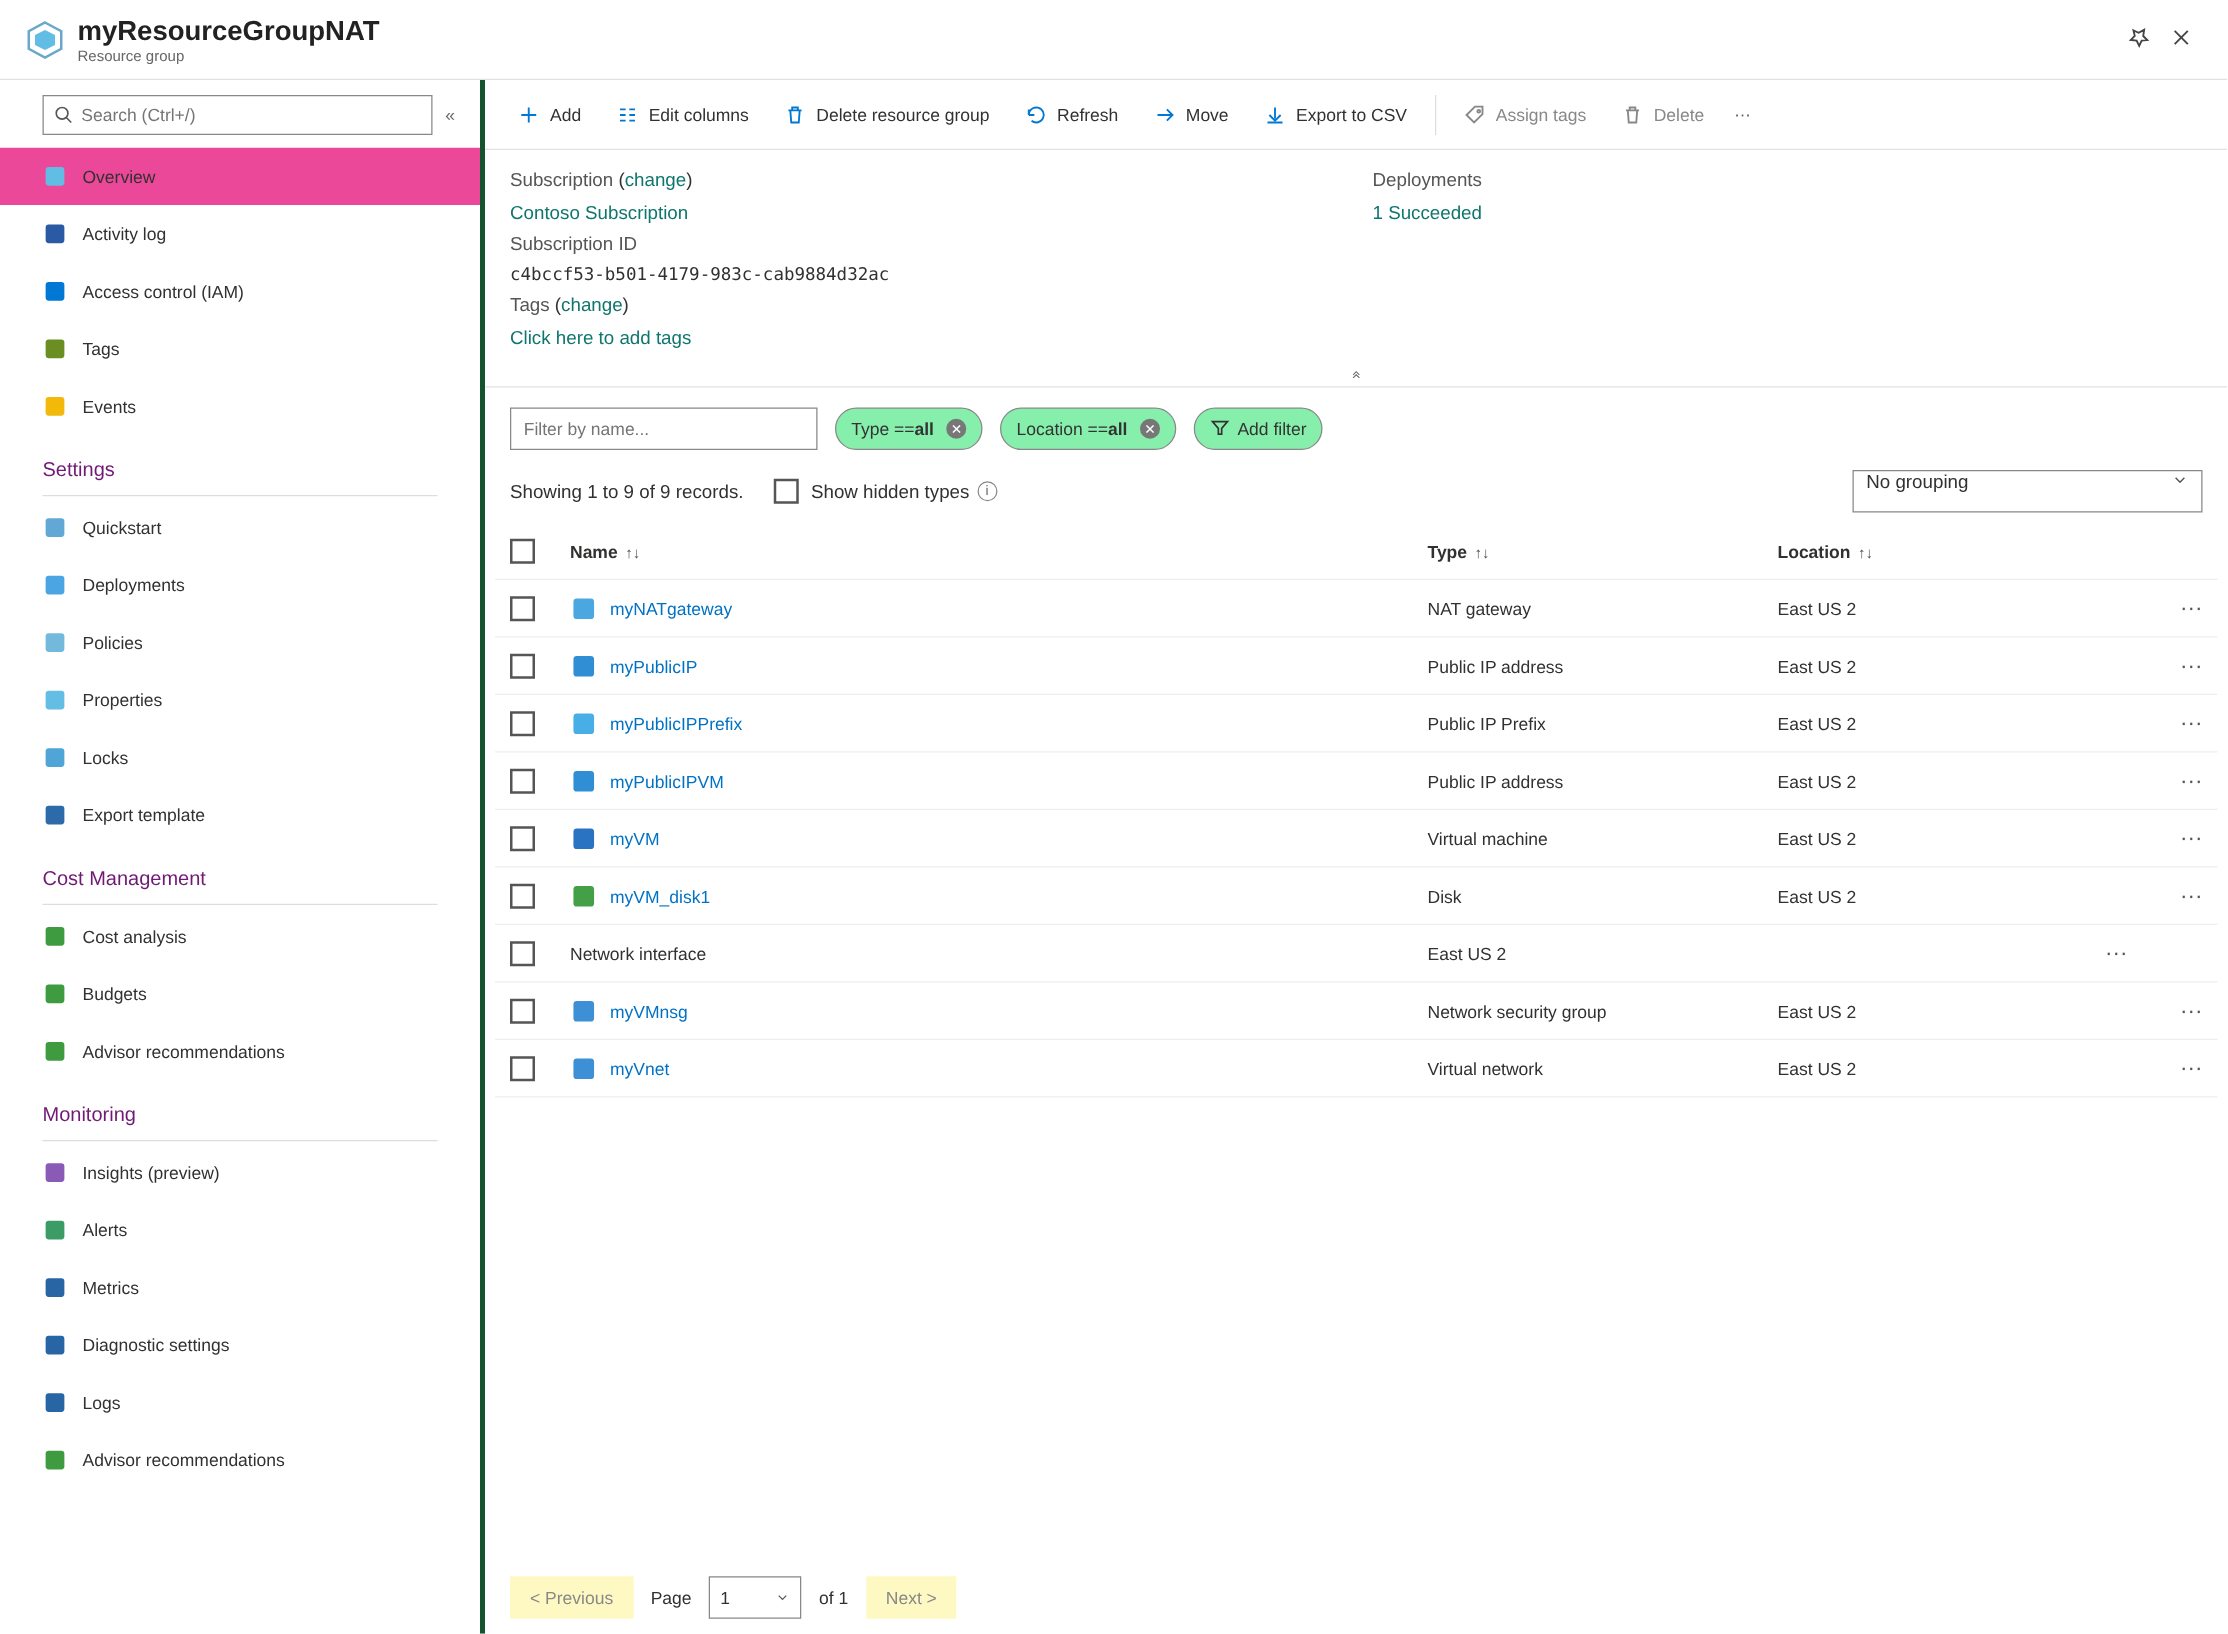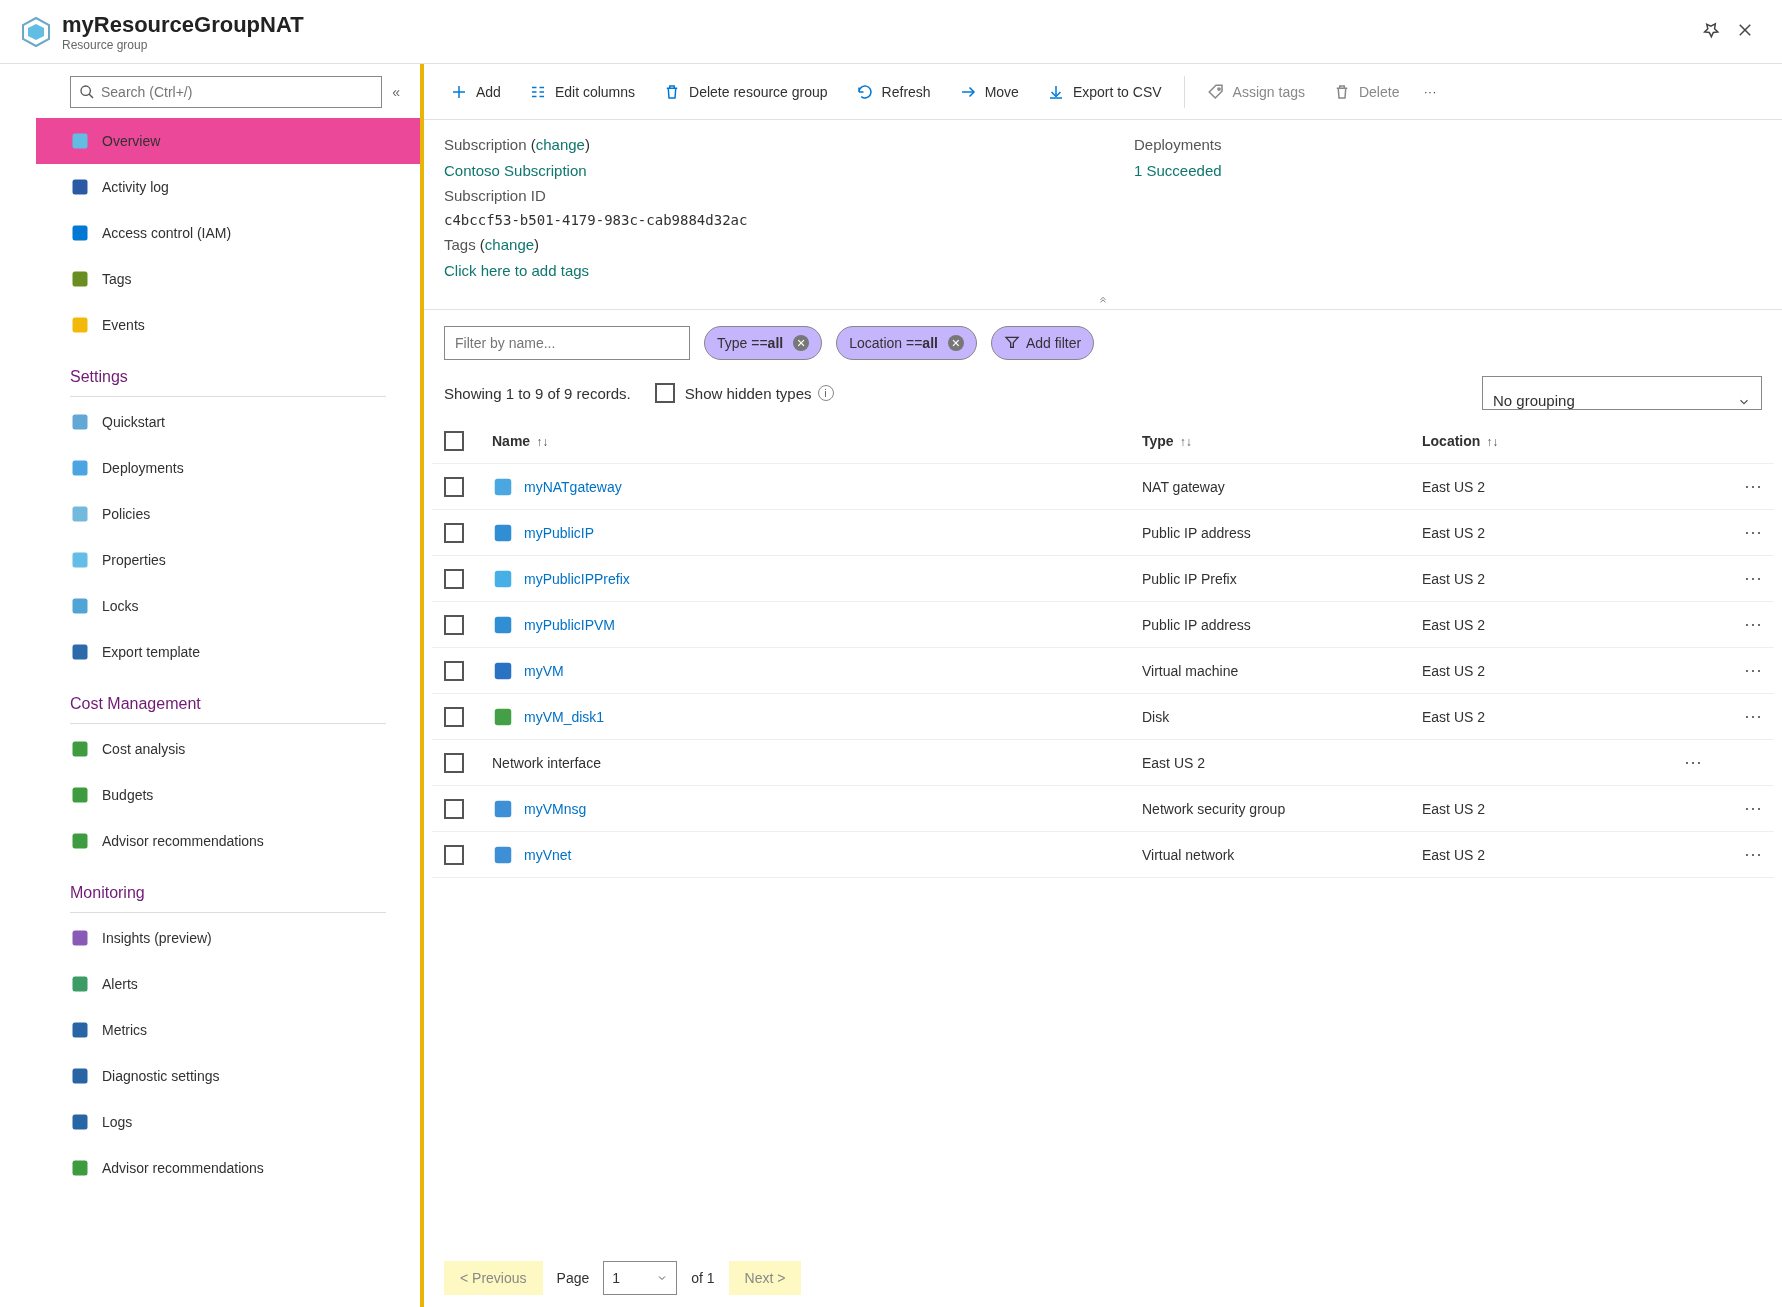--- a/index.html
+++ b/index.html
@@ -11,21 +11,21 @@
 .blade-header .titles .title { font-size: 22px; font-weight: 600; color: #222; }
 .blade-header .titles .subtitle { font-size: 12px; color: #666; }
 .blade-header .spacer { flex: 1; }
 .blade-header .hdr-btn { background: none; border: none; padding: 8px; cursor: pointer; color: #444; }
 .blade-header .hdr-btn svg { width: 18px; height: 18px; }
 
 
 .layout { display: flex; height: calc(100% - 64px); }
 
 
-.sidebar { width: 388px; border-right: 4px solid #eab308; display: flex; flex-direction: column; position: relative; margin-left: 36px; }
+.sidebar { width: 388px; border-right: 4px solid #14532d; display: flex; flex-direction: column; position: relative; }
 .sidebar .searchrow { display: flex; align-items: center; padding: 12px 20px 10px 34px; }
 .sidebar .searchbox { flex: 1; display: flex; align-items: center; border: 1px solid #888; background: #fff; height: 32px; padding: 0 8px; }
 .sidebar .searchbox svg { width: 16px; height: 16px; color: #555; }
 .sidebar .searchbox input { border: none; outline: none; flex: 1; font-size: 14px; margin-left: 6px; color: #333; }
 .sidebar .collapse-caret { margin-left: 10px; color: #666; font-size: 14px; }
 .nav { overflow-y: auto; flex: 1; padding-bottom: 10px; }
 .nav::-webkit-scrollbar { width: 14px; }
 .nav::-webkit-scrollbar-thumb { background: #c8c8c8; }
 .nav::-webkit-scrollbar-track { background: #f4f4f4; }
 .nav-item { display: flex; align-items: center; height: 46px; padding-left: 34px; cursor: pointer; color: #323130; }
@@ -48,28 +48,28 @@
 .essentials { display: grid; grid-template-columns: 690px 1fr; padding: 12px 20px 6px 20px; font-size: 15px; line-height: 1.7; }
 .ess-label { color: #555; }
 .link { color: #0f766e; cursor: pointer; }
 .mono { font-family: Consolas, monospace; font-size: 14px; }
 .tags-row { grid-column: 1 / span 2; }
 .collapse-bar { text-align: center; padding: 2px 0; border-bottom: 1px solid #e1e1e1; color: #666; cursor: pointer; }
 
 
 .filterrow { display: flex; align-items: center; gap: 14px; padding: 16px 20px; }
 .filterbox { width: 246px; height: 34px; border: 1px solid #888; padding: 0 10px; font-size: 14px; }
-.pill { display: inline-flex; align-items: center; height: 34px; border: 1px solid #888; border-radius: 17px; padding: 0 12px; font-size: 14px; color: #333; background: #c4b5fd; cursor: pointer; }
+.pill { display: inline-flex; align-items: center; height: 34px; border: 1px solid #888; border-radius: 17px; padding: 0 12px; font-size: 14px; color: #333; background: #86efac; cursor: pointer; }
 .pill .clear { margin-left: 10px; width: 16px; height: 16px; background: #777; color: #fff; border-radius: 50%; display: inline-flex; align-items: center; justify-content: center; font-size: 11px; }
 .pill.add .ico { margin-right: 6px; color: #333; }
 
 
 .resultmeta { display: flex; align-items: center; padding: 0 20px 8px 20px; font-size: 15px; }
 .chk { width: 20px; height: 20px; border: 2px solid #555; background: #fff; display: inline-block; margin-right: 10px; }
-.group-select { margin-left: auto; width: 280px; height: 34px; border: 1px solid #888; display: flex; align-items: flex-end; padding: 0 10px; justify-content: space-between; cursor: pointer; }
+.group-select { margin-left: auto; width: 280px; height: 34px; border: 1px solid #888; display: flex; align-items: flex-start; padding: 0 10px; justify-content: space-between; cursor: pointer; }
 
 
 .table { padding: 0 8px; flex: 1; overflow: auto; }
 .thead, .trow { display: grid; grid-template-columns: 48px 1fr 280px 280px 60px; align-items: center; height: 46px; padding: 0 12px; border-bottom: 1px solid #eee; }
 .thead { font-weight: 600; }
 .thead .sort { margin-left: 6px; color: #555; font-size: 12px; }
 .rname { display: flex; align-items: center; gap: 10px; }
 .rname .ricon { width: 22px; height: 22px; display: inline-flex; align-items: center; justify-content: center; }
 .rname a { color: #0072c6; text-decoration: none; }
 .rmore { color: #555; cursor: pointer; font-size: 18px; text-align: right; }

